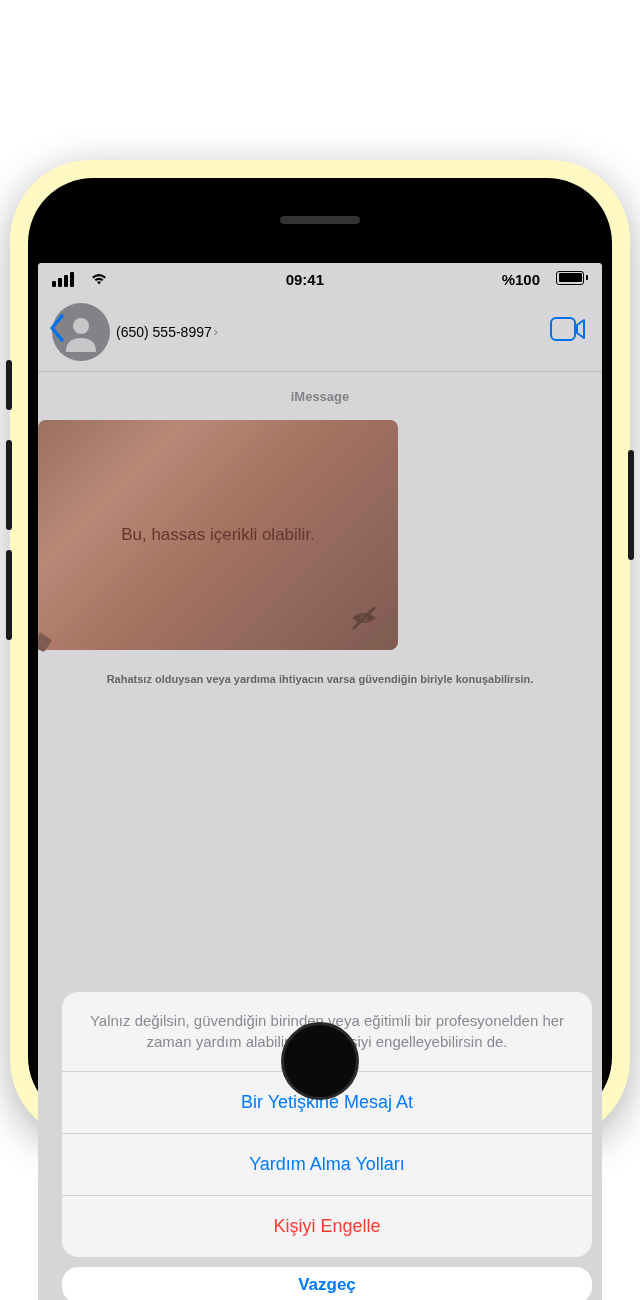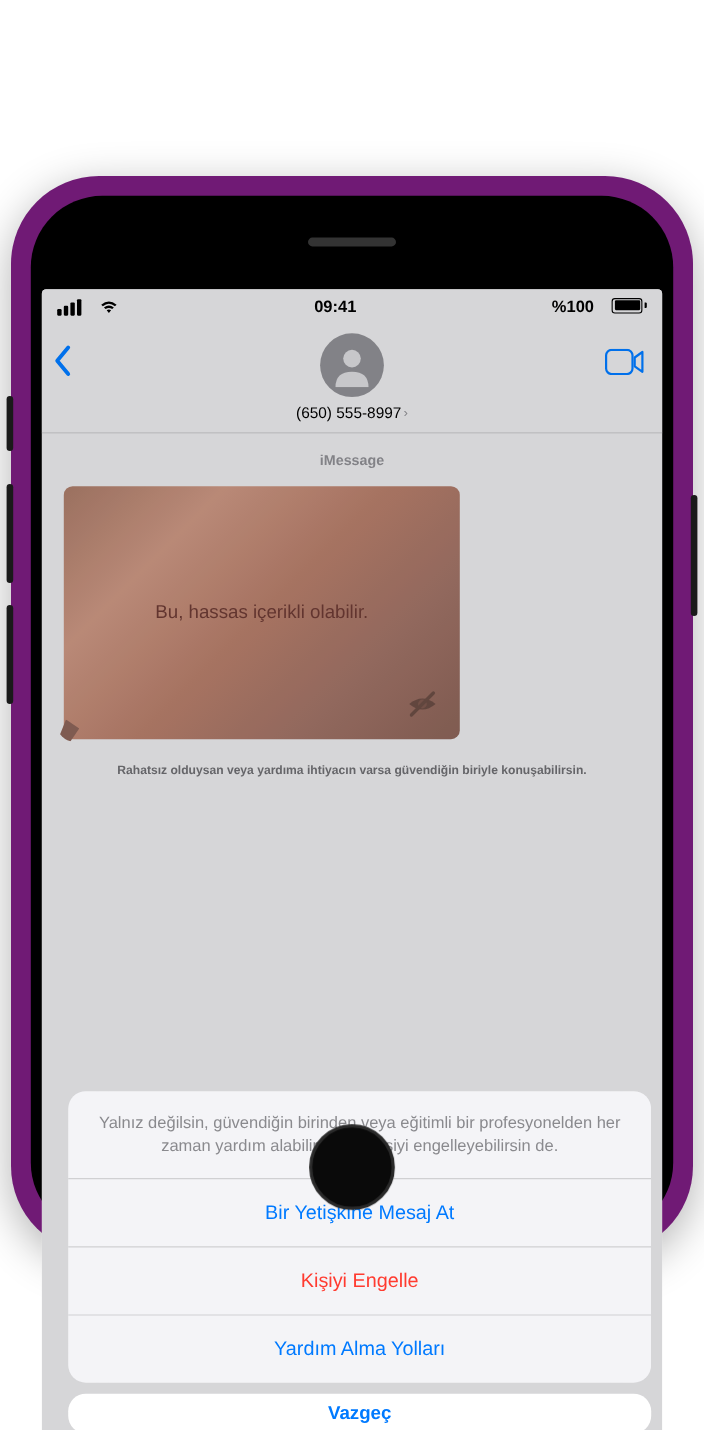--- a/index.html
+++ b/index.html
@@ -1,21 +1,21 @@
 <!DOCTYPE html>
 <html><head>
   <meta charset="utf-8">
   <style>
     * { margin: 0; padding: 0; box-sizing: border-box; font-family: -apple-system, BlinkMacSystemFont, 'Segoe UI', sans-serif; }
     body { background: #fff; width: 640px; height: 1300px; display: flex; align-items: center; justify-content: center; }
     
     .phone-frame {
       width: 620px;
       height: 980px;
-      background: #701a75;
+      background: #fef9c3;
       border-radius: 80px;
       padding: 18px;
       position: relative;
       box-shadow: 0 10px 40px rgba(0,0,0,0.3);
     }
     .phone-inner {
       width: 100%;
       height: 100%;
       background: #000;
       border-radius: 65px;
@@ -82,29 +82,29 @@
     .nav-header {
       background: #e9e9eb;
       border-bottom: 1px solid #c8c8ca;
       padding: 8px 14px 10px;
       display: flex;
       align-items: center;
       position: relative;
     }
     .back-chevron { position: absolute; left: 10px; top: 18px; }
     .video-icon { position: absolute; right: 16px; top: 22px; }
-    .contact-center { flex: 1; display: flex; flex-direction: column; align-items: center; gap: 6px; }
+    .contact-center { flex: 1; display: flex; flex-direction: row; align-items: center; gap: 6px; }
     .avatar {
       width: 58px; height: 58px; border-radius: 50%;
       background: #8e8e93; display: flex; align-items: center; justify-content: center;
     }
     .contact-name { font-size: 14px; color: #000; display: flex; align-items: center; gap: 2px; }
     .mini-chevron { font-size: 12px; color: #8e8e93; }
     
-    .chat-area { padding: 16px 20px; }
+    .chat-area { padding: 16px 0; }
     .chat-meta { text-align: center; font-size: 13px; color: #8e8e93; line-height: 1.4; margin-bottom: 14px; }
     .chat-meta .line1 { font-weight: 600; }
     
     .sensitive-bubble {
       width: 360px;
       height: 230px;
       border-radius: 8px;
       background: linear-gradient(135deg, #a87a68 0%, #c99581 25%, #b57d6a 50%, #9e7165 75%, #8a6358 100%);
       position: relative;
       filter: blur(0.3px);
@@ -259,22 +259,22 @@
 
         <div class="help-text">Rahatsız olduysan veya yardıma ihtiyacın varsa güvendiğin biriyle konuşabilirsin.</div>
       </div>
 
       <div class="dim-overlay"></div>
 
       <div class="action-sheet">
         <div class="sheet-group">
           <div class="sheet-message">Yalnız değilsin, güvendiğin birinden veya eğitimli bir profesyonelden her zaman yardım alabilirsin. Bu kişiyi engelleyebilirsin de.</div>
           <div class="sheet-button">Bir Yetişkine Mesaj At</div>
+          <div class="sheet-button">Yardım Alma Yolları</div>
           <div class="sheet-button destructive">Kişiyi Engelle</div>
-          <div class="sheet-button">Yardım Alma Yolları</div>
         </div>
         <div class="sheet-cancel">Vazgeç</div>
       </div>
 
     </div>
 
     <div class="home-button"></div>
   </div>
 </div>
 

